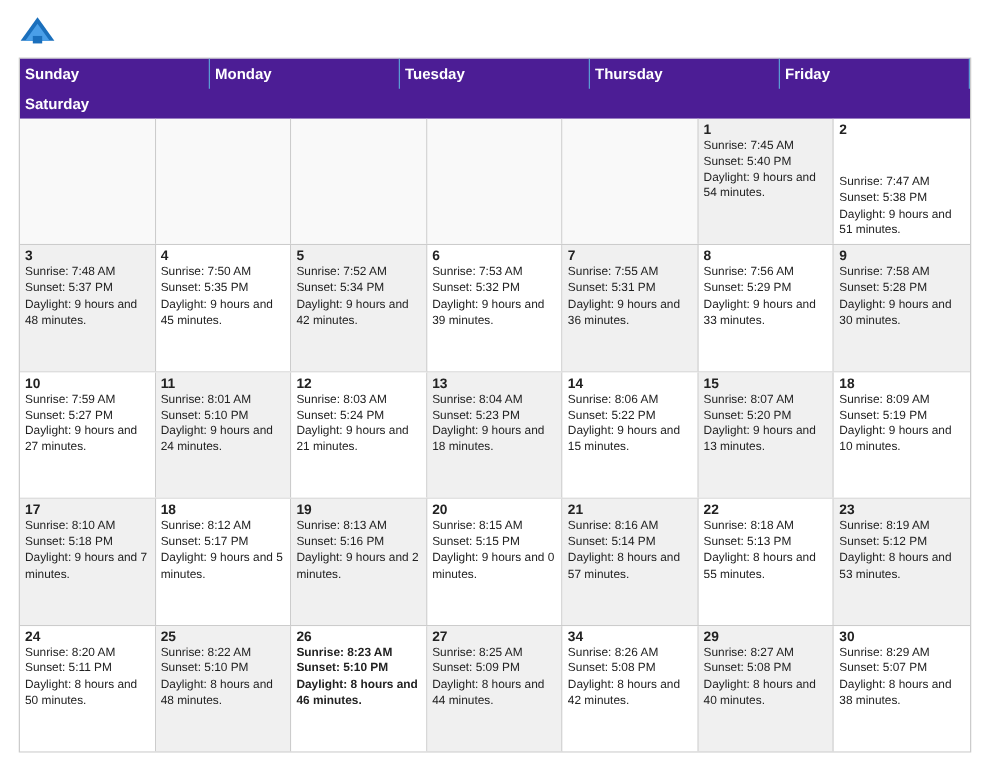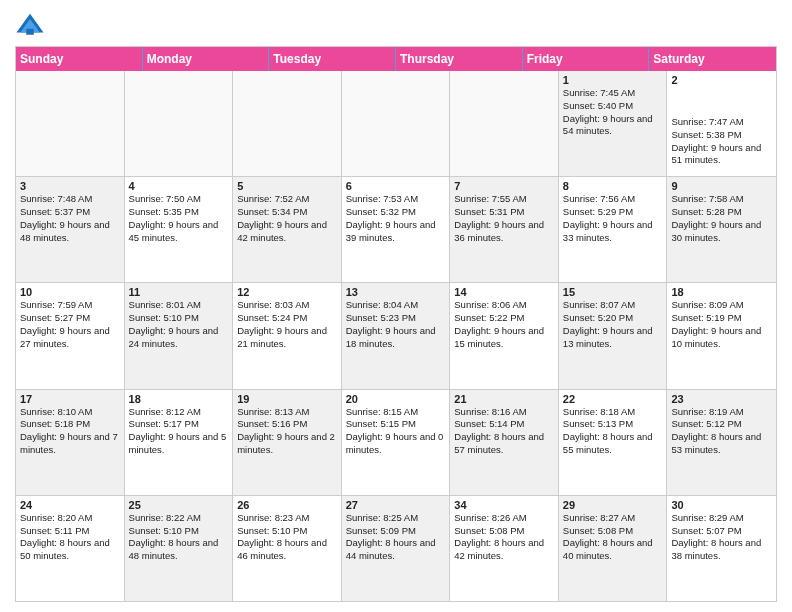--- a/index.html
+++ b/index.html
@@ -56,22 +56,22 @@
       font-weight: normal;
     }
     .calendar {
       flex: 1;
       display: flex;
       flex-direction: column;
       border: 1px solid #ccc;
     }
     .cal-header-row {
       display: grid;
-      grid-template-columns: repeat(6, 1fr);
-      background: #ec4899;
+      grid-template-columns: repeat(5, 1fr);
+      background: #4c1d95;
     }
     .cal-header-cell {
       color: #fff;
       font-weight: bold;
       font-size: 12px;
       padding: 5px 4px;
       text-align: left;
       border-right: 1px solid #5a9bd4;
     }
     .cal-header-cell:last-child { border-right: none; }
@@ -300,21 +300,21 @@
 Daylight: 8 hours and 50 minutes.</div>
           </div>
           <div class="cal-cell shaded">
             <span class="day-num">25</span>
             <div class="day-info" style="white-space: pre-line;">Sunrise: 8:22 AM
 Sunset: 5:10 PM
 Daylight: 8 hours and 48 minutes.</div>
           </div>
           <div class="cal-cell">
             <span class="day-num">26</span>
-            <div class="day-info" style="white-space: pre-line;">Sunrise: 8:23 AM
+            <div class="day-info" style="white-space: pre-line; font-weight: bold;">Sunrise: 8:23 AM
 Sunset: 5:10 PM
 Daylight: 8 hours and 46 minutes.</div>
           </div>
           <div class="cal-cell shaded">
             <span class="day-num">27</span>
             <div class="day-info" style="white-space: pre-line;">Sunrise: 8:25 AM
 Sunset: 5:09 PM
 Daylight: 8 hours and 44 minutes.</div>
           </div>
           <div class="cal-cell">

